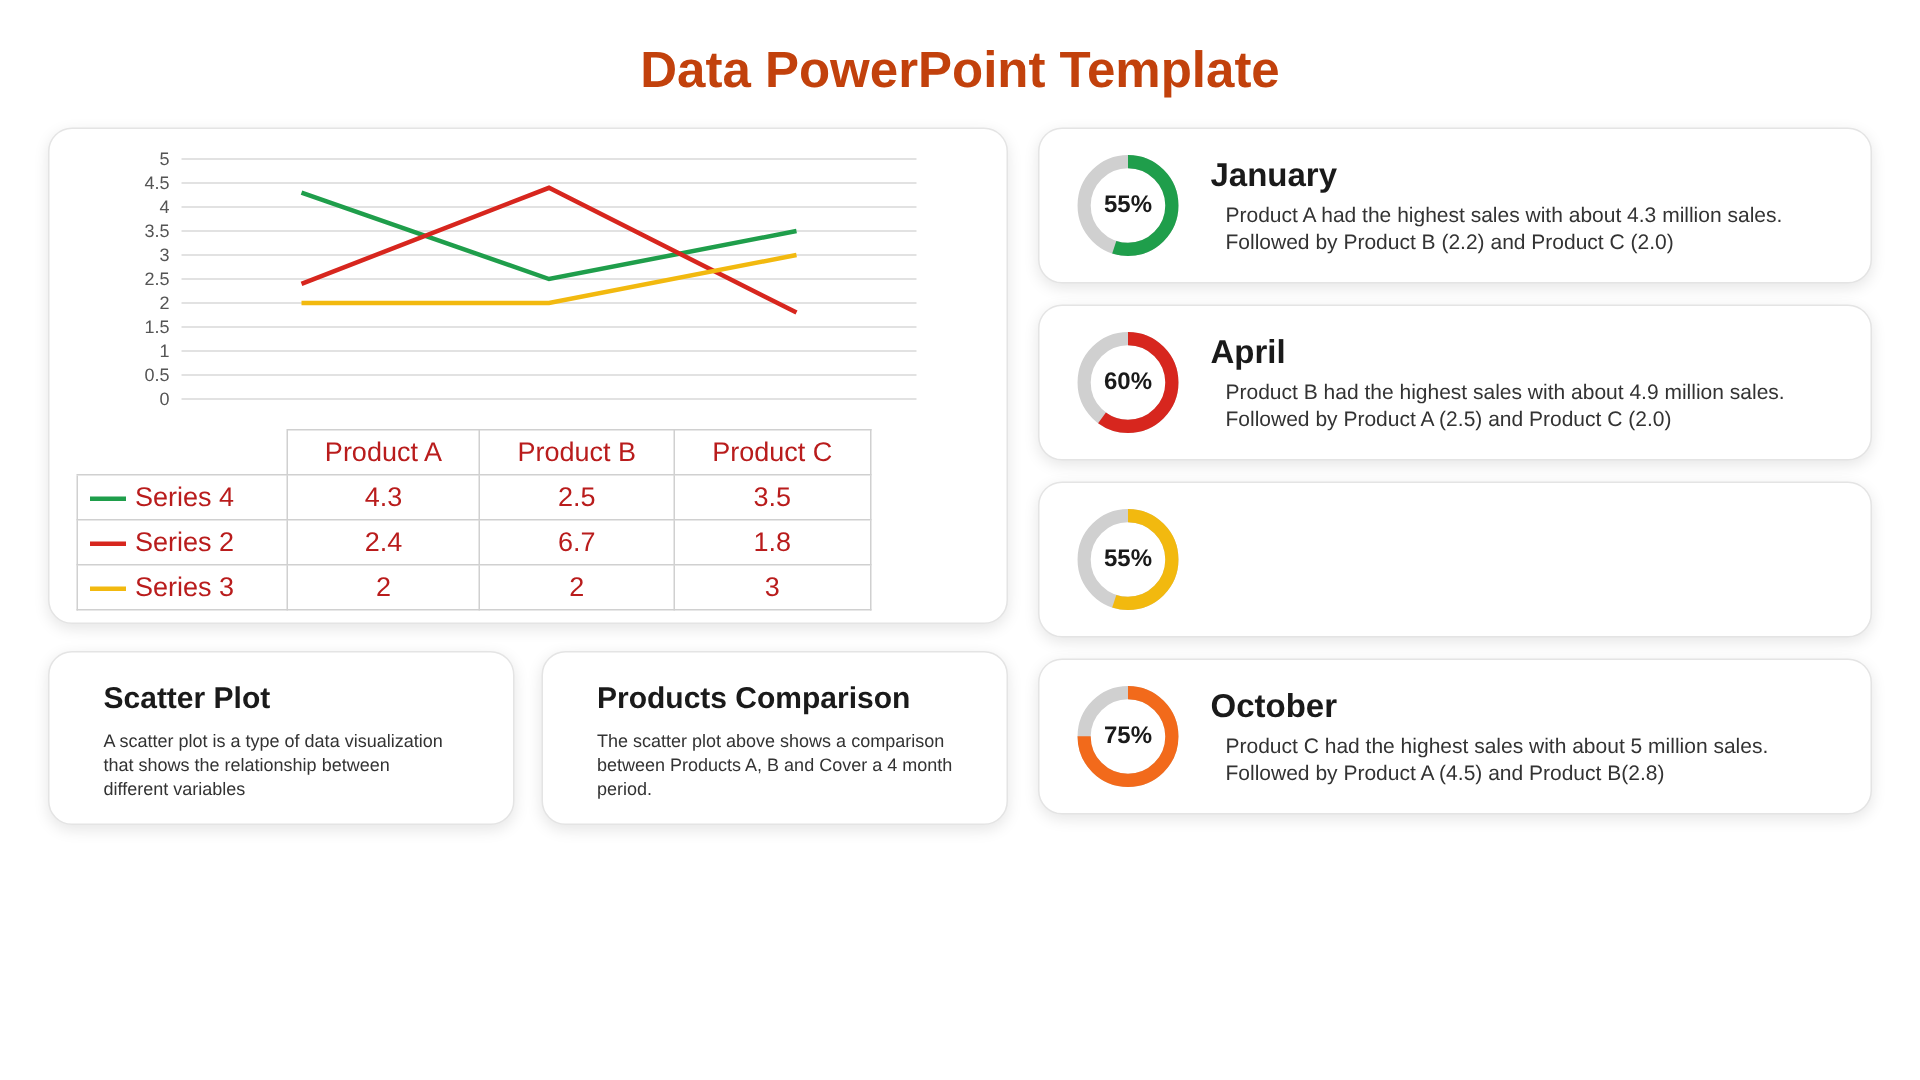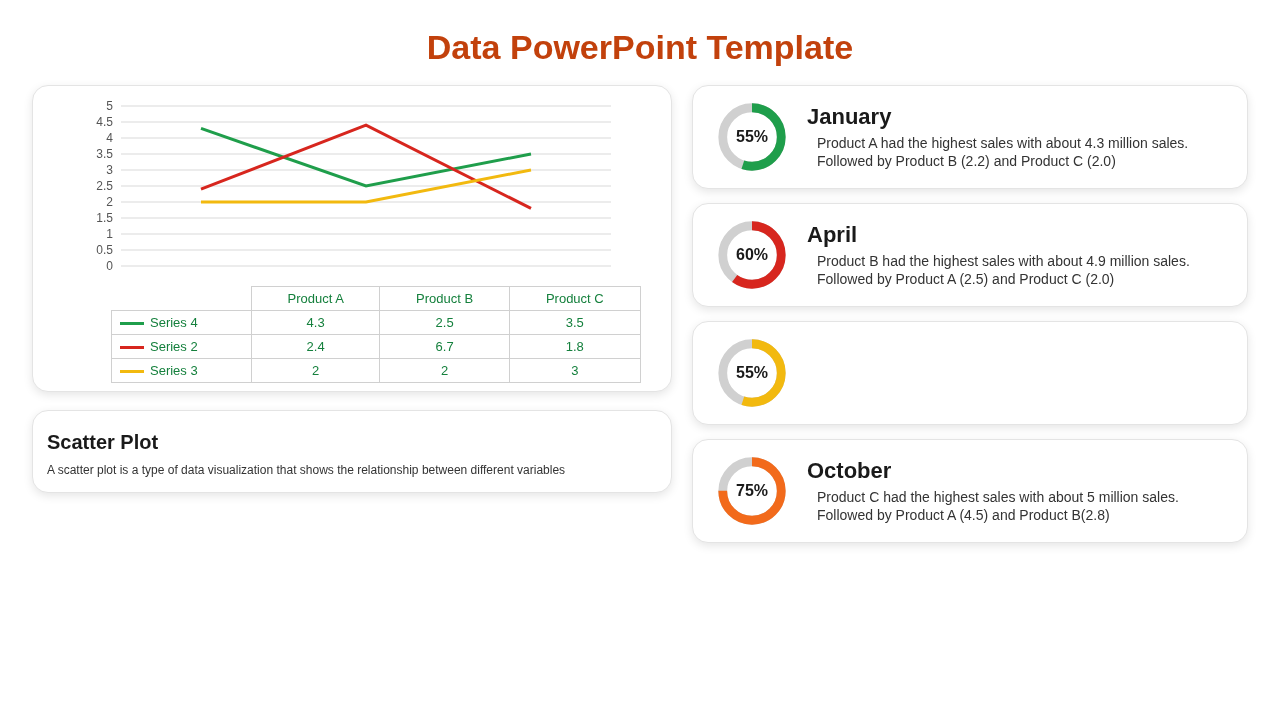--- a/index.html
+++ b/index.html
@@ -36,33 +36,32 @@
     flex: 1;
     display: flex;
     flex-direction: column;
     gap: 14px;
   }
   .card {
     border: 1px solid #e4e4e4;
     border-radius: 16px;
     background: #fff;
     box-shadow: 0 3px 10px rgba(0,0,0,0.10);
-    padding: 14px 14px;
+    padding: 14px 36px;
   }
   .chart-card {
     padding: 10px 18px 8px 18px;
   }
   .chart-wrap { position: relative; }
   .chart-svg { display:block; }
   .chart-table {
     width: 88%;
-    margin-left: 60px;
     border-collapse: collapse;
-    font-size: 13px;
-    color: #15803d;
+    font-size: 18px;
+    color: #b91c1c;
   }
   .chart-table td, .chart-table th {
     border: 1px solid #d0d0d0;
     padding: 4px 8px;
     text-align: center;
     font-weight: 400;
   }
   .chart-table .legend-cell {
     text-align: left;
     width: 140px;
@@ -196,20 +195,24 @@
           </tr>
         </tbody>
           </table>
       </div>
 
       <div class="info-row">
         <div class="card">
           <div class="card-title">Scatter Plot</div>
           <div class="card-body">A scatter plot is a type of data visualization that shows the relationship between different variables</div>
         </div>
+        <div class="card">
+          <div class="card-title">Products Comparison</div>
+          <div class="card-body">The scatter plot above shows a comparison between Products A, B and Cover a 4 month period.</div>
+        </div>
       </div>
 
     </div>
 
     <div class="right-col">
       <div class="card month-card">
         <div class="donut">
           <svg viewBox="0 0 80 80">
               <circle class="donut-bg" cx="40" cy="40" r="30"></circle>
               <circle class="donut-fg" id="d0" cx="40" cy="40" r="30" stroke="#1F9E4B" stroke-dasharray="103.67255756846318 188.49555921538757"></circle>

